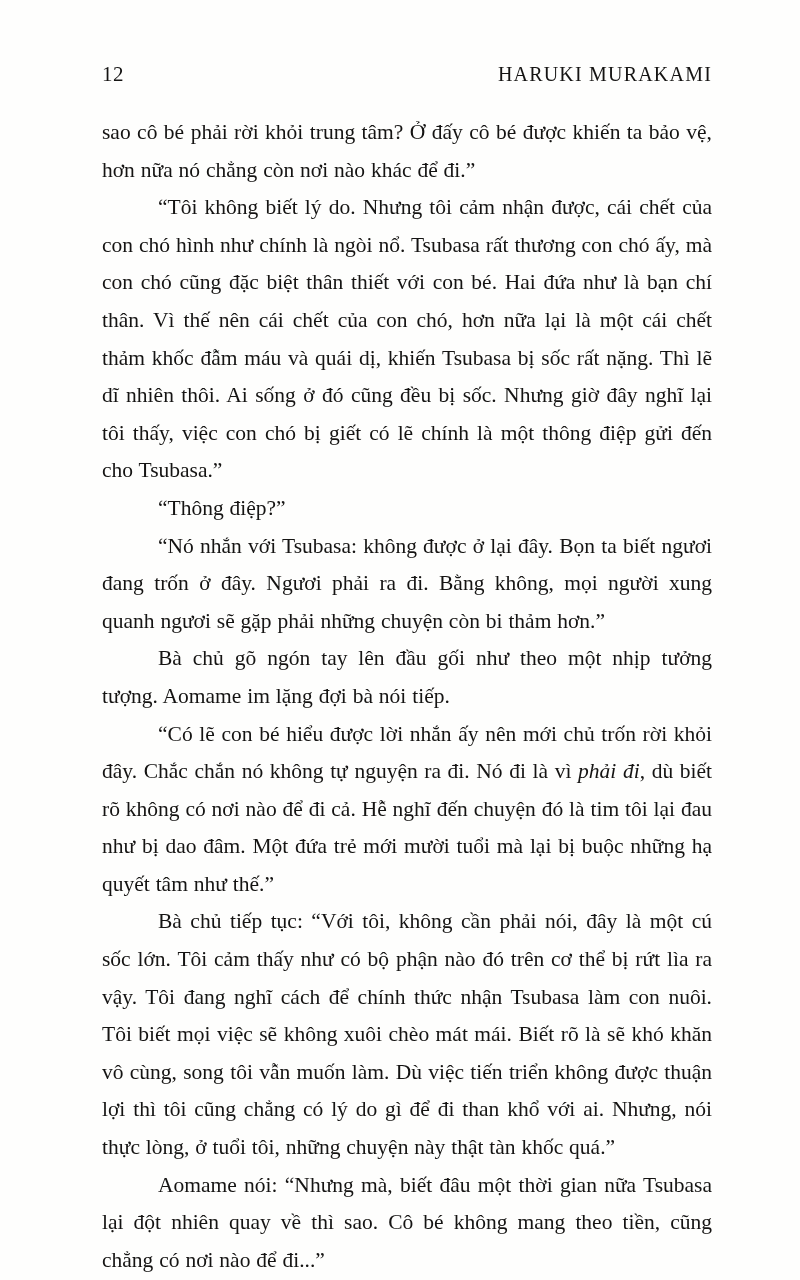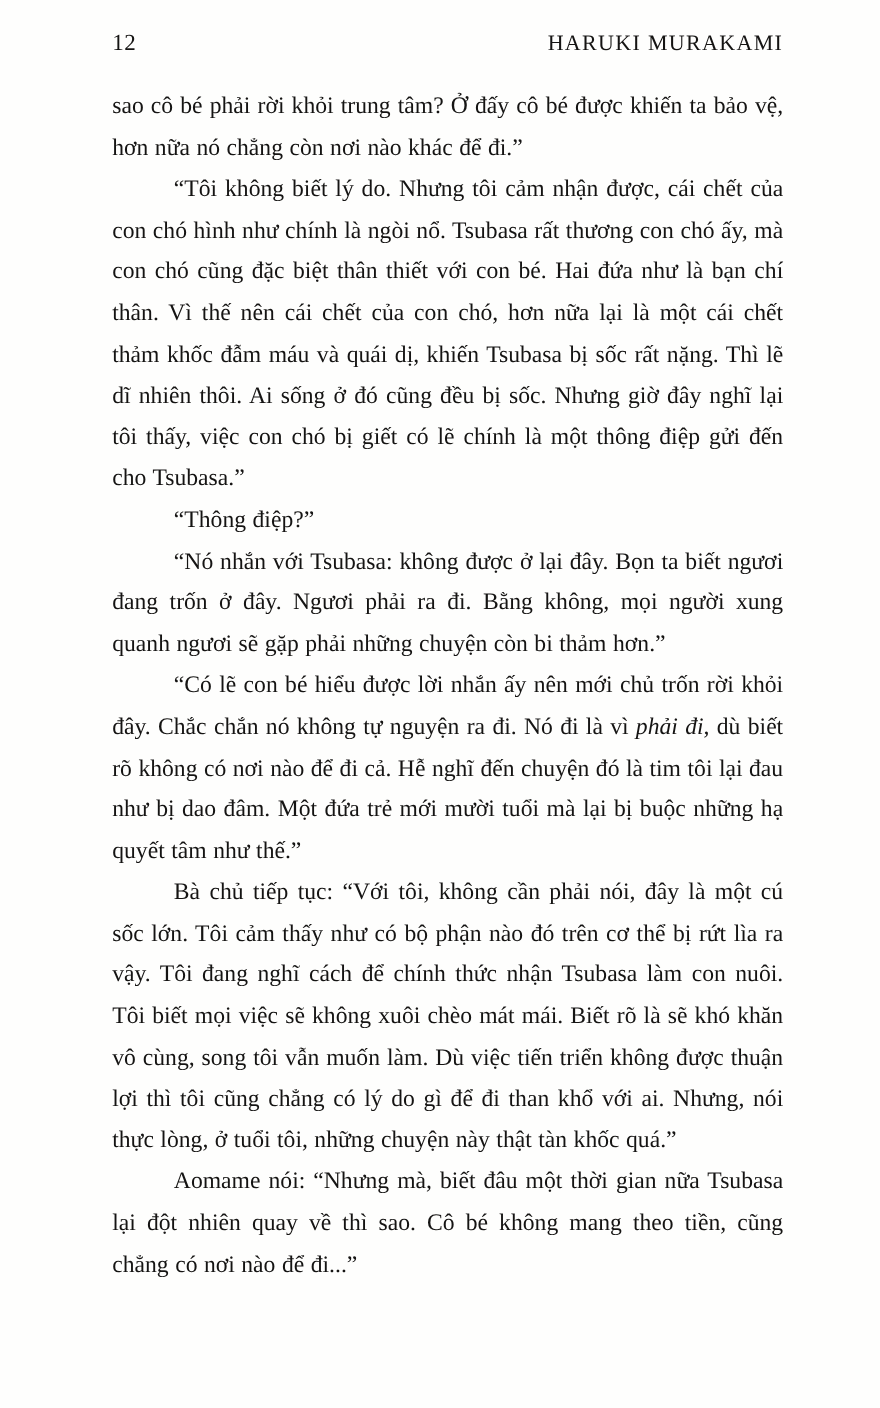--- a/index.html
+++ b/index.html
@@ -6,21 +6,21 @@
     margin: 0;
     padding: 0;
     background: #ffffff;
   }
   .page {
     position: relative;
     width: 800px;
     height: 1280px;
     background: #fefefdff;
     box-sizing: border-box;
-    padding: 26px 88px 0 102px;
+    padding: 62px 88px 0 102px;
     font-family: "Liberation Serif", "DejaVu Serif", serif;
     color: #151413;
     overflow: hidden;
   }
   .running-header {
     display: flex;
     justify-content: space-between;
     align-items: baseline;
   }
   .page-num {
@@ -56,17 +56,18 @@
 <div class="page">
   <div class="running-header">
     <span class="page-num">12</span>
     <span class="author">HARUKI MURAKAMI</span>
   </div>
   <div class="page-body">
       <p class="para"><span>sao cô bé phải rời khỏi trung tâm? Ở đấy cô bé được khiến ta bảo vệ, hơn nữa nó chẳng còn nơi nào khác để đi.”</span></p>
       <p class="para indent"><span>“Tôi không biết lý do. Nhưng tôi cảm nhận được, cái chết của con chó hình như chính là ngòi nổ. Tsubasa rất thương con chó ấy, mà con chó cũng đặc biệt thân thiết với con bé. Hai đứa như là bạn chí thân. Vì thế nên cái chết của con chó, hơn nữa lại là một cái chết thảm khốc đẫm máu và quái dị, khiến Tsubasa bị sốc rất nặng. Thì lẽ dĩ nhiên thôi. Ai sống ở đó cũng đều bị sốc. Nhưng giờ đây nghĩ lại tôi thấy, việc con chó bị giết có lẽ chính là một thông điệp gửi đến cho Tsubasa.”</span></p>
       <p class="para indent"><span>“Thông điệp?”</span></p>
       <p class="para indent"><span>“Nó nhắn với Tsubasa: không được ở lại đây. Bọn ta biết ngươi đang trốn ở đây. Ngươi phải ra đi. Bằng không, mọi người xung quanh ngươi sẽ gặp phải những chuyện còn bi thảm hơn.”</span></p>
+      <p class="para indent"><span>Bà chủ gõ ngón tay lên đầu gối như theo một nhịp tưởng tượng. Aomame im lặng đợi bà nói tiếp.</span></p>
       <p class="para indent"><span>“Có lẽ con bé hiểu được lời nhắn ấy nên mới chủ trốn rời khỏi đây. Chắc chắn nó không tự nguyện ra đi. Nó đi là vì </span><span class="italic">phải đi</span><span>, dù biết rõ không có nơi nào để đi cả. Hễ nghĩ đến chuyện đó là tim tôi lại đau như bị dao đâm. Một đứa trẻ mới mười tuổi mà lại bị buộc những hạ quyết tâm như thế.”</span></p>
       <p class="para indent"><span>Bà chủ tiếp tục: “Với tôi, không cần phải nói, đây là một cú sốc lớn. Tôi cảm thấy như có bộ phận nào đó trên cơ thể bị rứt lìa ra vậy. Tôi đang nghĩ cách để chính thức nhận Tsubasa làm con nuôi. Tôi biết mọi việc sẽ không xuôi chèo mát mái. Biết rõ là sẽ khó khăn vô cùng, song tôi vẫn muốn làm. Dù việc tiến triển không được thuận lợi thì tôi cũng chẳng có lý do gì để đi than khổ với ai. Nhưng, nói thực lòng, ở tuổi tôi, những chuyện này thật tàn khốc quá.”</span></p>
       <p class="para indent"><span>Aomame nói: “Nhưng mà, biết đâu một thời gian nữa Tsubasa lại đột nhiên quay về thì sao. Cô bé không mang theo tiền, cũng chẳng có nơi nào để đi...”</span></p>
     </div>
 </div>
 
 </body></html>

